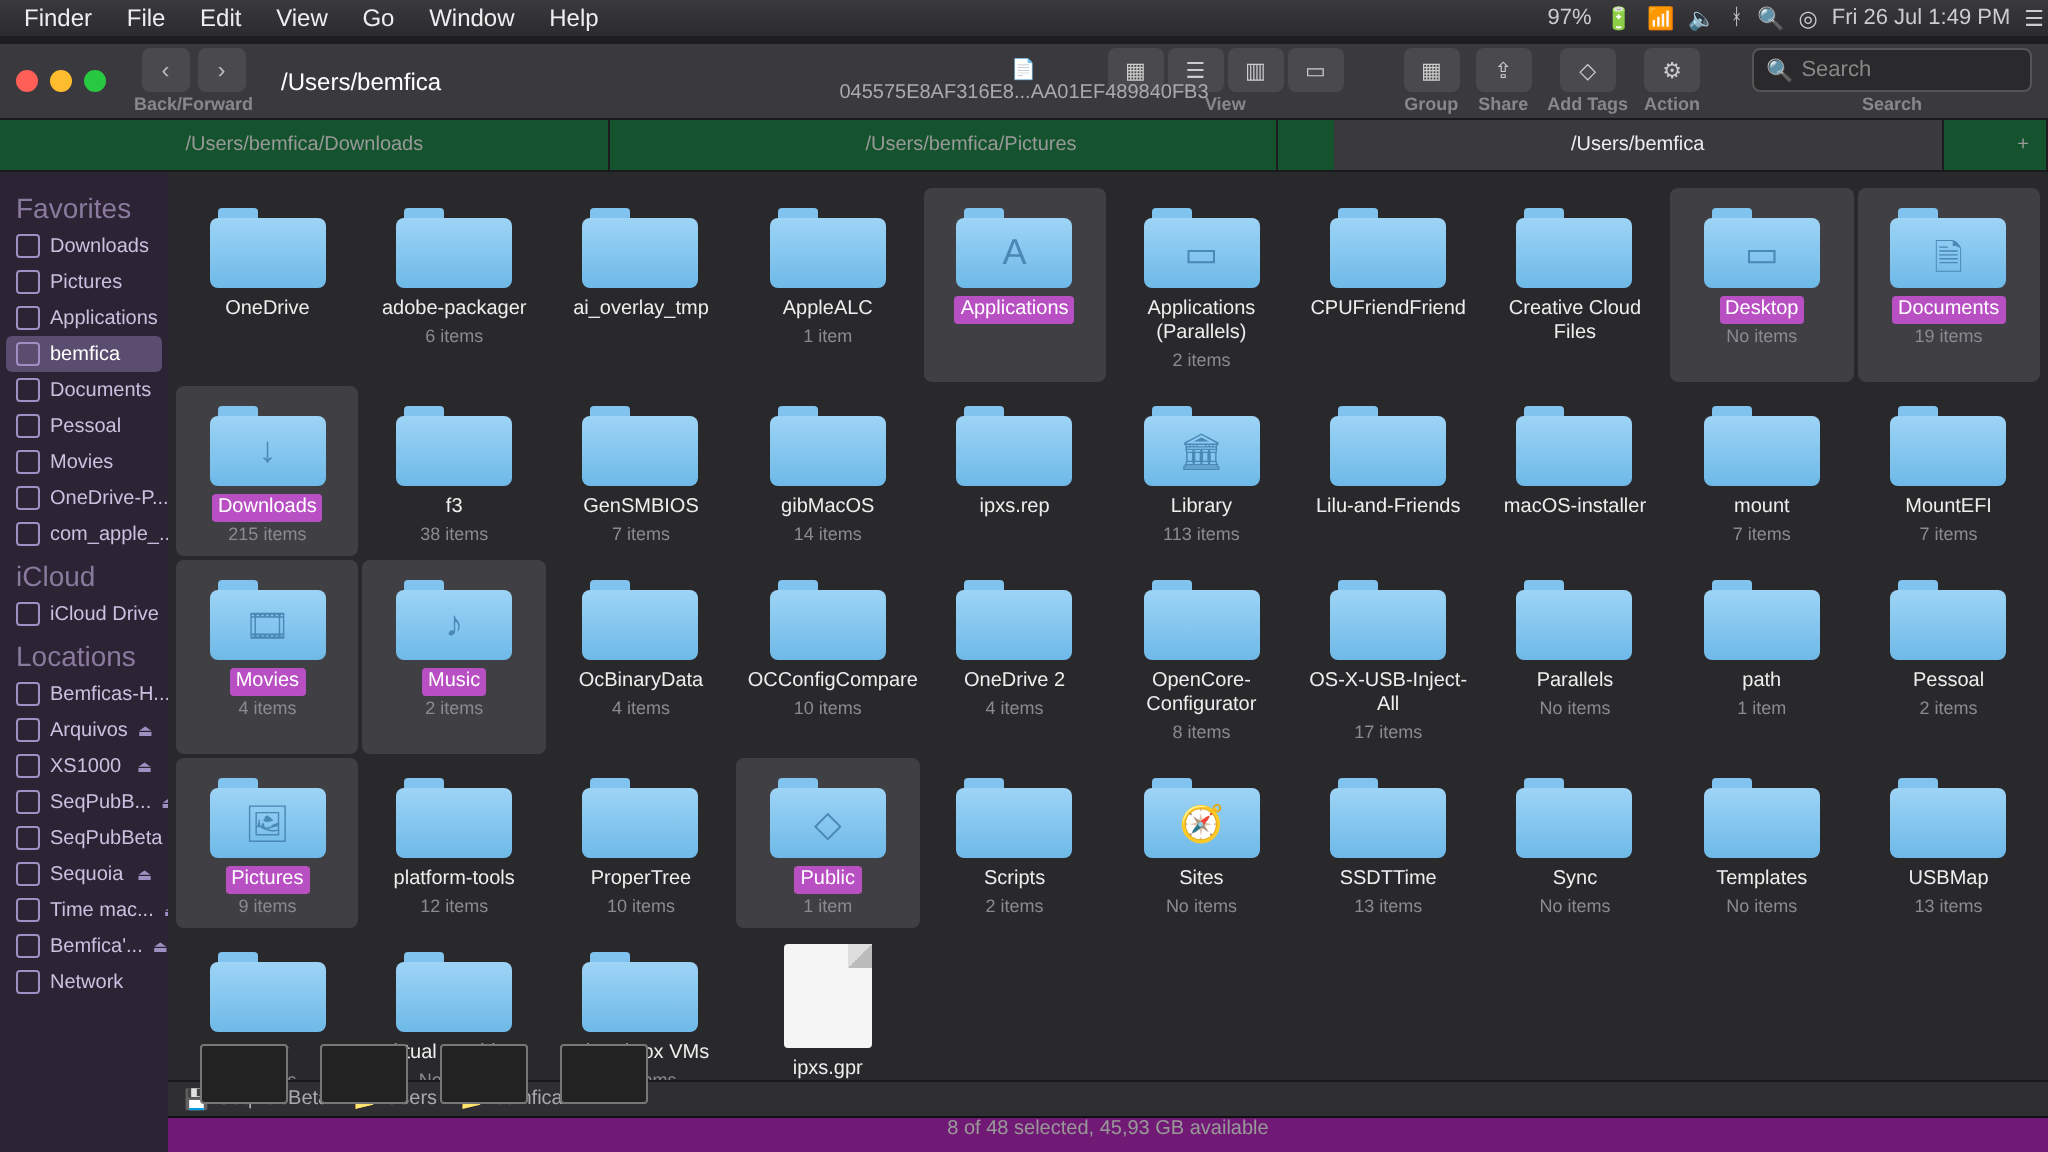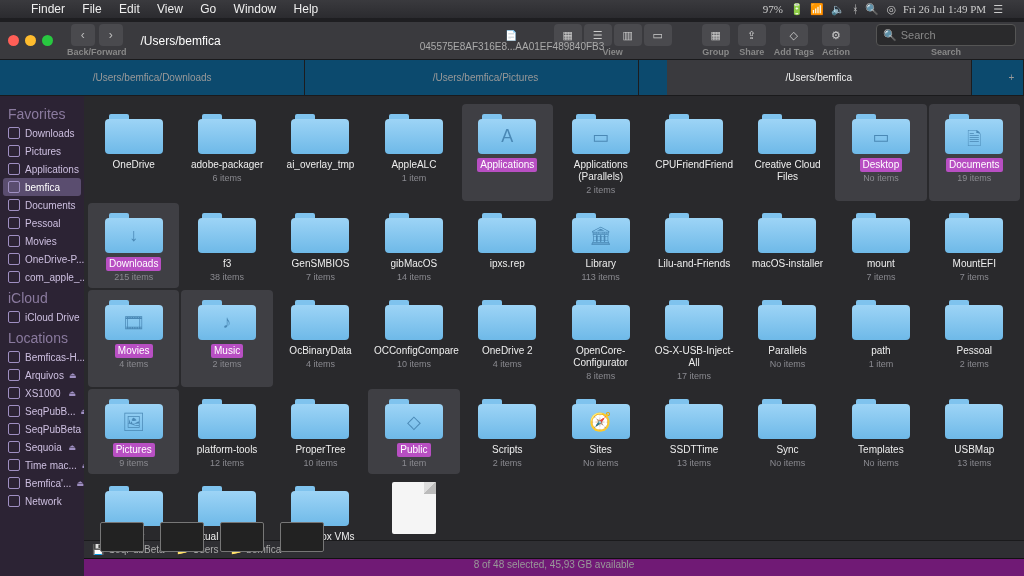--- a/index.html
+++ b/index.html
@@ -1,44 +1,44 @@
 <!DOCTYPE html>
 <html><head>
 <meta charset="utf-8">
 <style>
   * { margin: 0; padding: 0; box-sizing: border-box; font-family: -apple-system, "Helvetica Neue", Arial, sans-serif; }
   body { width: 1024px; height: 576px; background: #1e1e21; color: #ddd; font-size: 11px; overflow: hidden; position: relative; }
 
   
-  .menubar { height: 18px; width: 1024px; background: linear-gradient(#3a3a3e,#2b2b2f); display: flex; align-items: center; padding: 0 21px; color: #eee; font-size: 12px; }
+  .menubar { height: 18px; width: 1024px; background: linear-gradient(#3a3a3e,#2b2b2f); display: flex; align-items: center; padding: 0 2px; color: #eee; font-size: 12px; }
   .menubar .apple { margin-right: 10px; }
   .menubar .menu span { margin-right: 14px; cursor: default; }
   .menubar .right { margin-left: auto; display: flex; align-items: center; gap: 7px; font-size: 11px; color: #ccc; }
-  .menubar .right span { display: inline-block; font-family: Liberation Serif, serif; }
+  .menubar .right span { display: inline-block; }
 
   
   .window { position: absolute; top: 22px; left: 0; width: 1024px; height: 554px; display: flex; flex-direction: column; background: #2a2a2d; }
 
   .titlebar { height: 38px; background: #3a3a3e; border-bottom: 1px solid #1a1a1c; display: flex; align-items: center; padding: 0 8px; gap: 8px; color: #bbb; font-size: 11px; }
   .traffic { display: flex; gap: 6px; margin-right: 6px; }
   .traffic .dot { width: 11px; height: 11px; border-radius: 50%; }
   .dot.red { background:#ff5f57;} .dot.yellow{background:#febc2e;} .dot.green{background:#28c840;}
   .nav { display:flex; gap:4px; }
   .nav button { width:24px; height:22px; background:#4a4a4e; border:none; border-radius:4px; color:#bbb; font-size:12px; }
   .pathtitle { font-size:12px; color:#fff; margin-left:6px; }
   .title-center { position:absolute; left:50%; transform:translateX(-50%); text-align:center; font-size:10px; color:#aaa; line-height:11px; }
   .tb-spacer { flex:1; }
   .tb-group { display:flex; align-items:center; gap:2px; }
   .tb-btn { width:28px; height:22px; background:#4a4a4e; border:none; border-radius:4px; color:#ccc; font-size:11px; display:flex; align-items:center; justify-content:center; }
   .tb-label { font-size:9px; color:#888; text-align:center; margin-top:1px;font-weight:bold; }
   .tb-stack { display:flex; flex-direction:column; align-items:center; }
   .searchbox { width:140px; height:22px; background:#2a2a2c; border:1px solid #555; border-radius:4px; padding:0 6px; color:#888; font-size:11px; display:flex; align-items:center; gap:4px; }
 
   
-  .tabs { height: 36px; display:flex; background:#0c4a6e; border-bottom:1px solid #1a1a1c; font-size:10px;gap:28px; }
+  .tabs { height: 26px; display:flex; background:#14532d; border-bottom:1px solid #1a1a1c; font-size:10px;gap:28px; }
   .tab { flex:1; display:flex; align-items:center; justify-content:center; border-right:1px solid #1c1c1e; color:#999; position:relative; }
   .tab.active { background:#3a3a3e; color:#eee; }
   .tab.plus { flex:0 0 24px; }
 
   
   .body { flex:1; display:flex; min-height:0; }
 
   .sidebar { width: 84px; background:#2c2334; color:#cdbfe0; font-size:10px; padding:6px 0; overflow:hidden; }
   .sidebar .sec { font-size:14px; color:#8a7a9e; padding:4px 8px 2px; }
   .sidebar .item { display:flex; align-items:center; gap:5px; padding:3px 8px; white-space:nowrap; overflow:hidden; text-overflow:ellipsis; }

